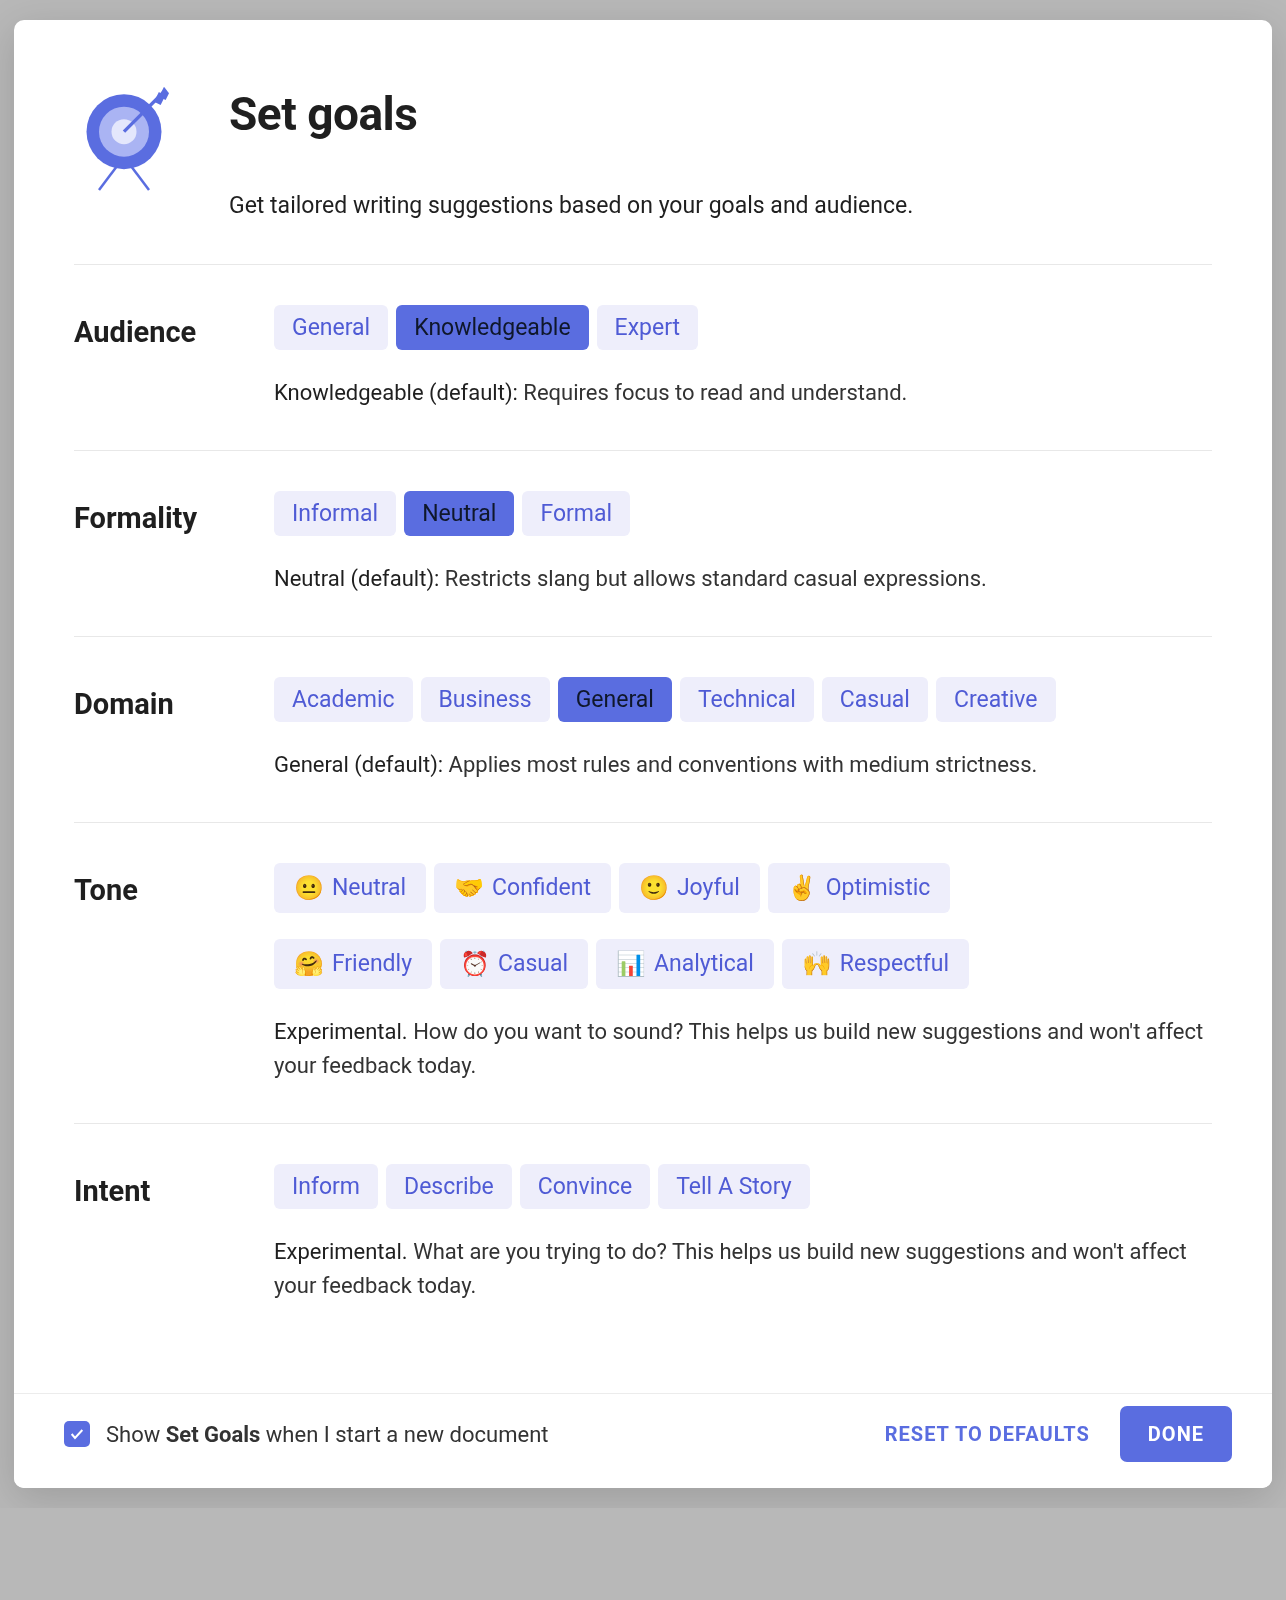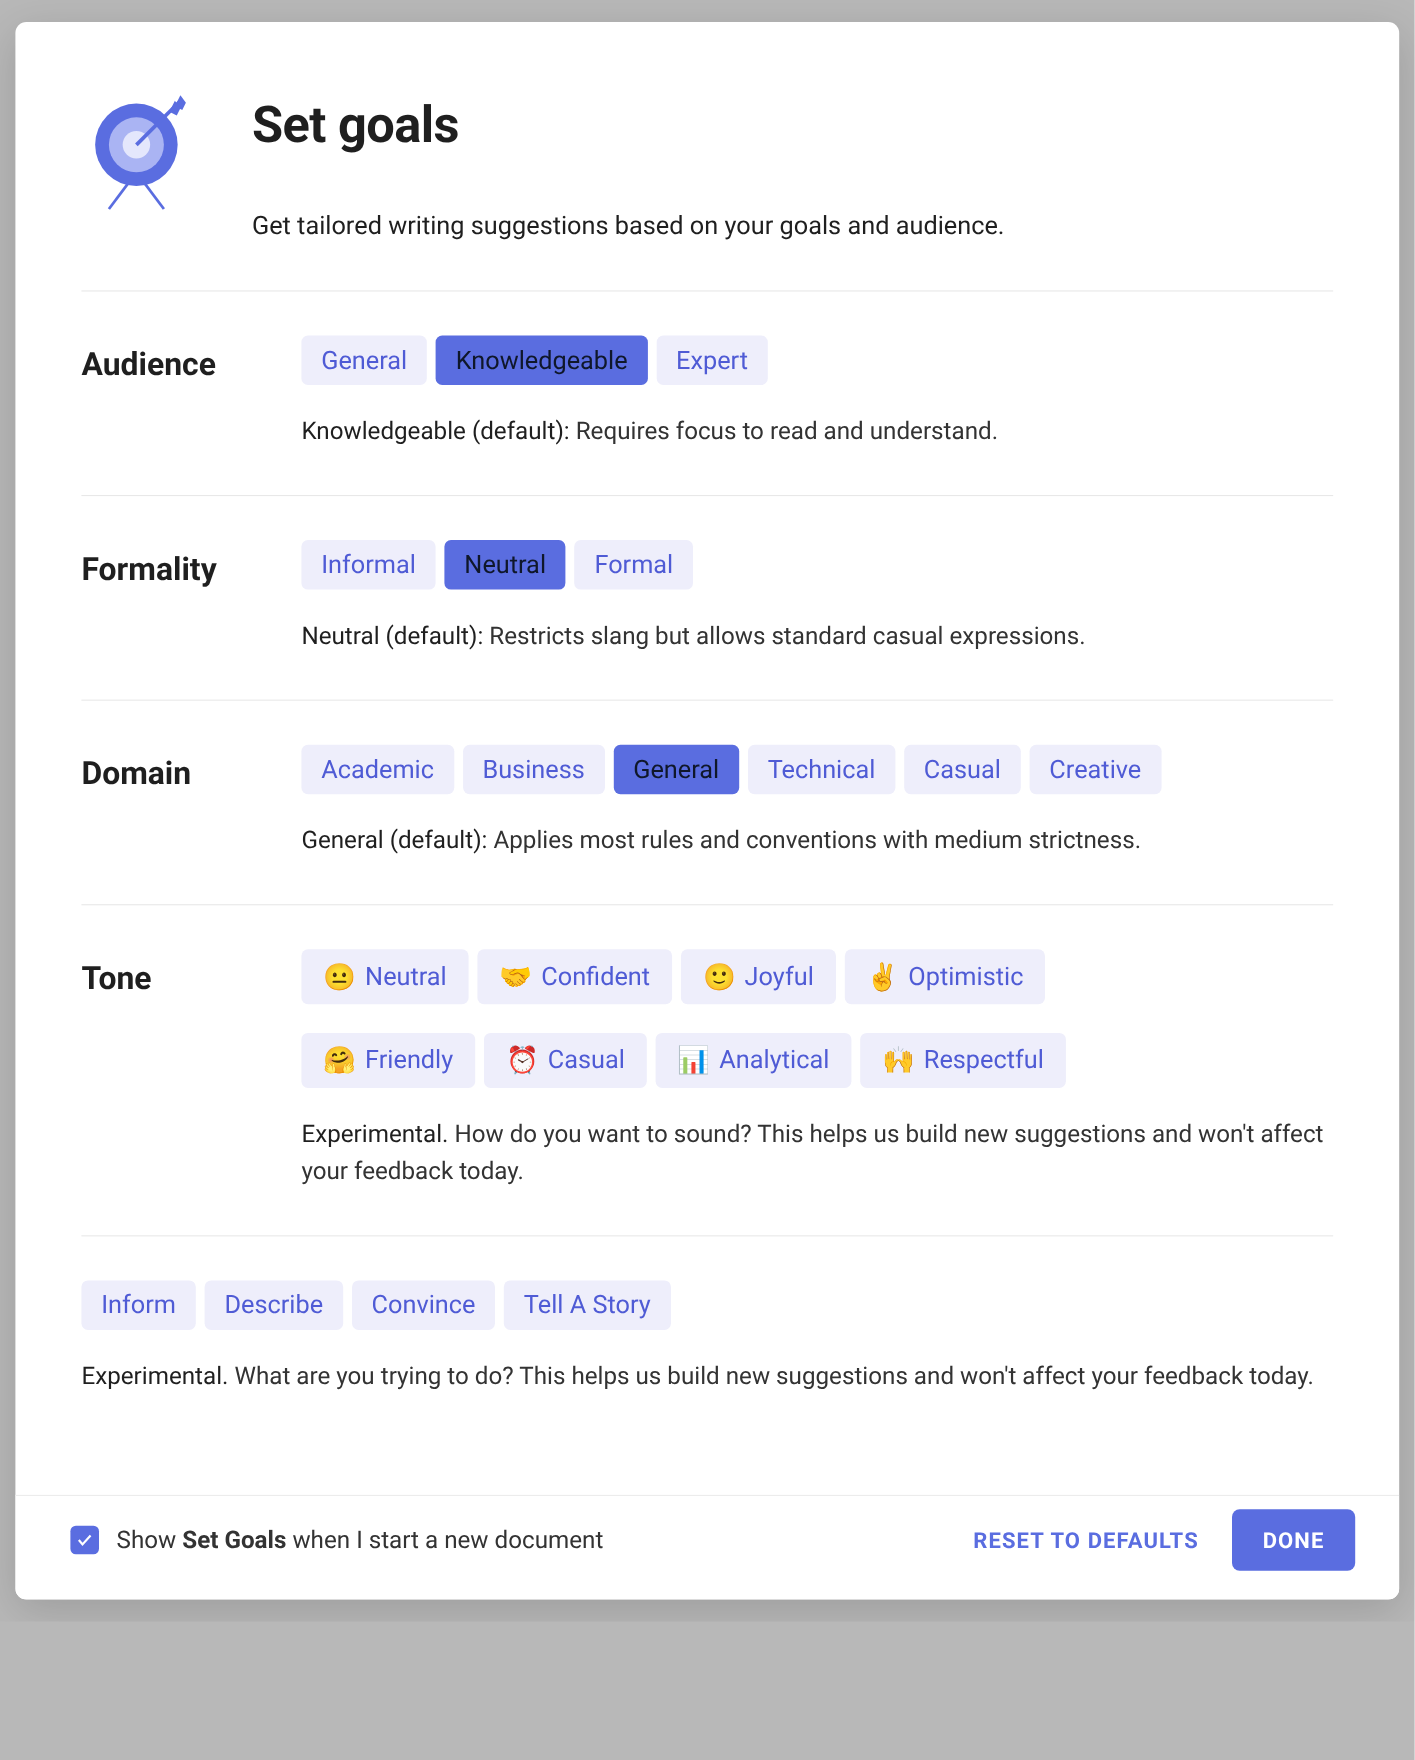--- a/index.html
+++ b/index.html
@@ -300,20 +300,21 @@
           </div>
         <p class="desc">
           <strong>Experimental.</strong><span> How do you want to sound? This helps us build new suggestions and won't affect your feedback today.</span>
         </p>
       </div>
     </div>
 
     <hr class="divider">
 
     <div class="section" style="padding-bottom:60px;">
+      <div class="section-label">Intent</div>
       <div class="section-content">
         <div class="pills" id="intent-pills">
             <button class="pill">Inform</button>
             <button class="pill">Describe</button>
             <button class="pill">Convince</button>
             <button class="pill">Tell A Story</button>
           </div>
         <p class="desc">
           <strong>Experimental.</strong><span> What are you trying to do? This helps us build new suggestions and won't affect your feedback today.</span>
         </p>

